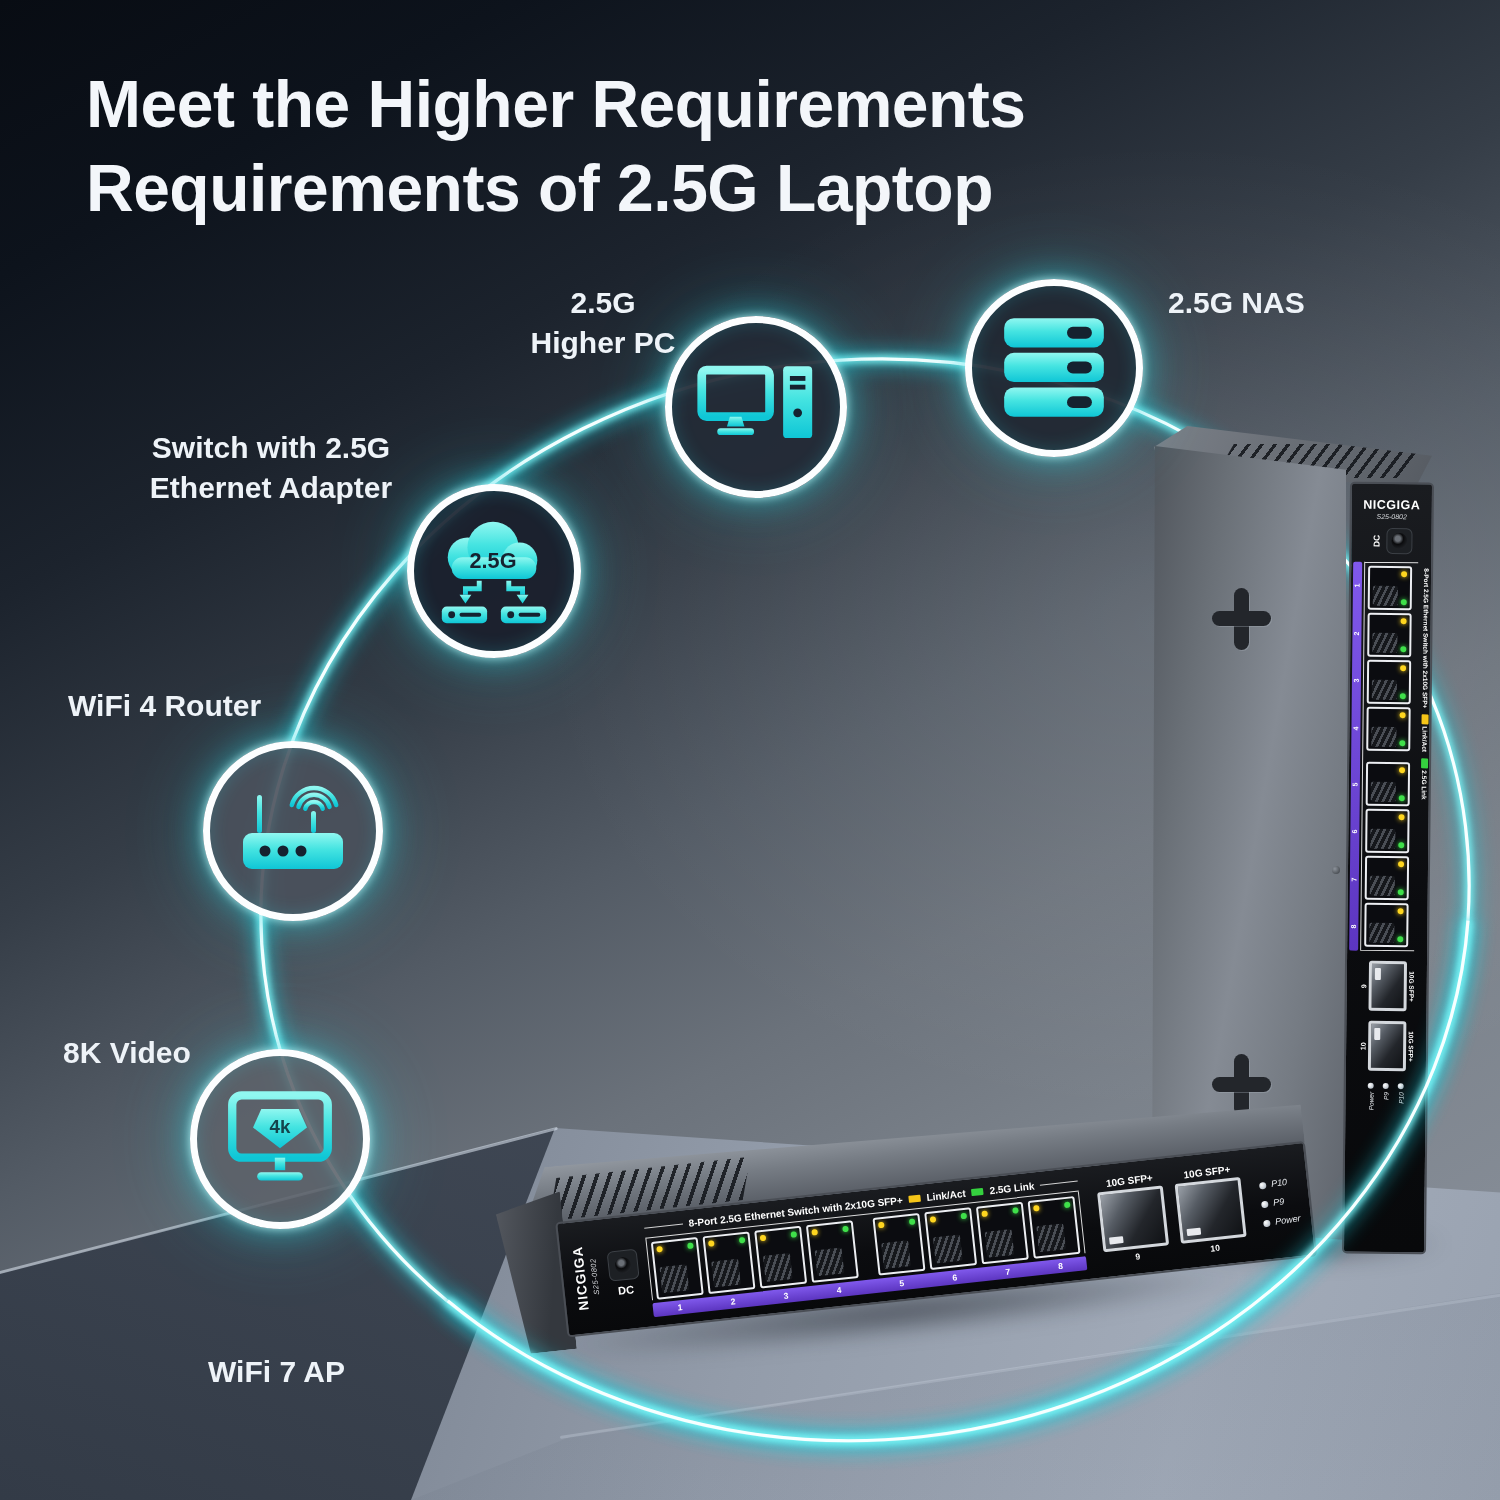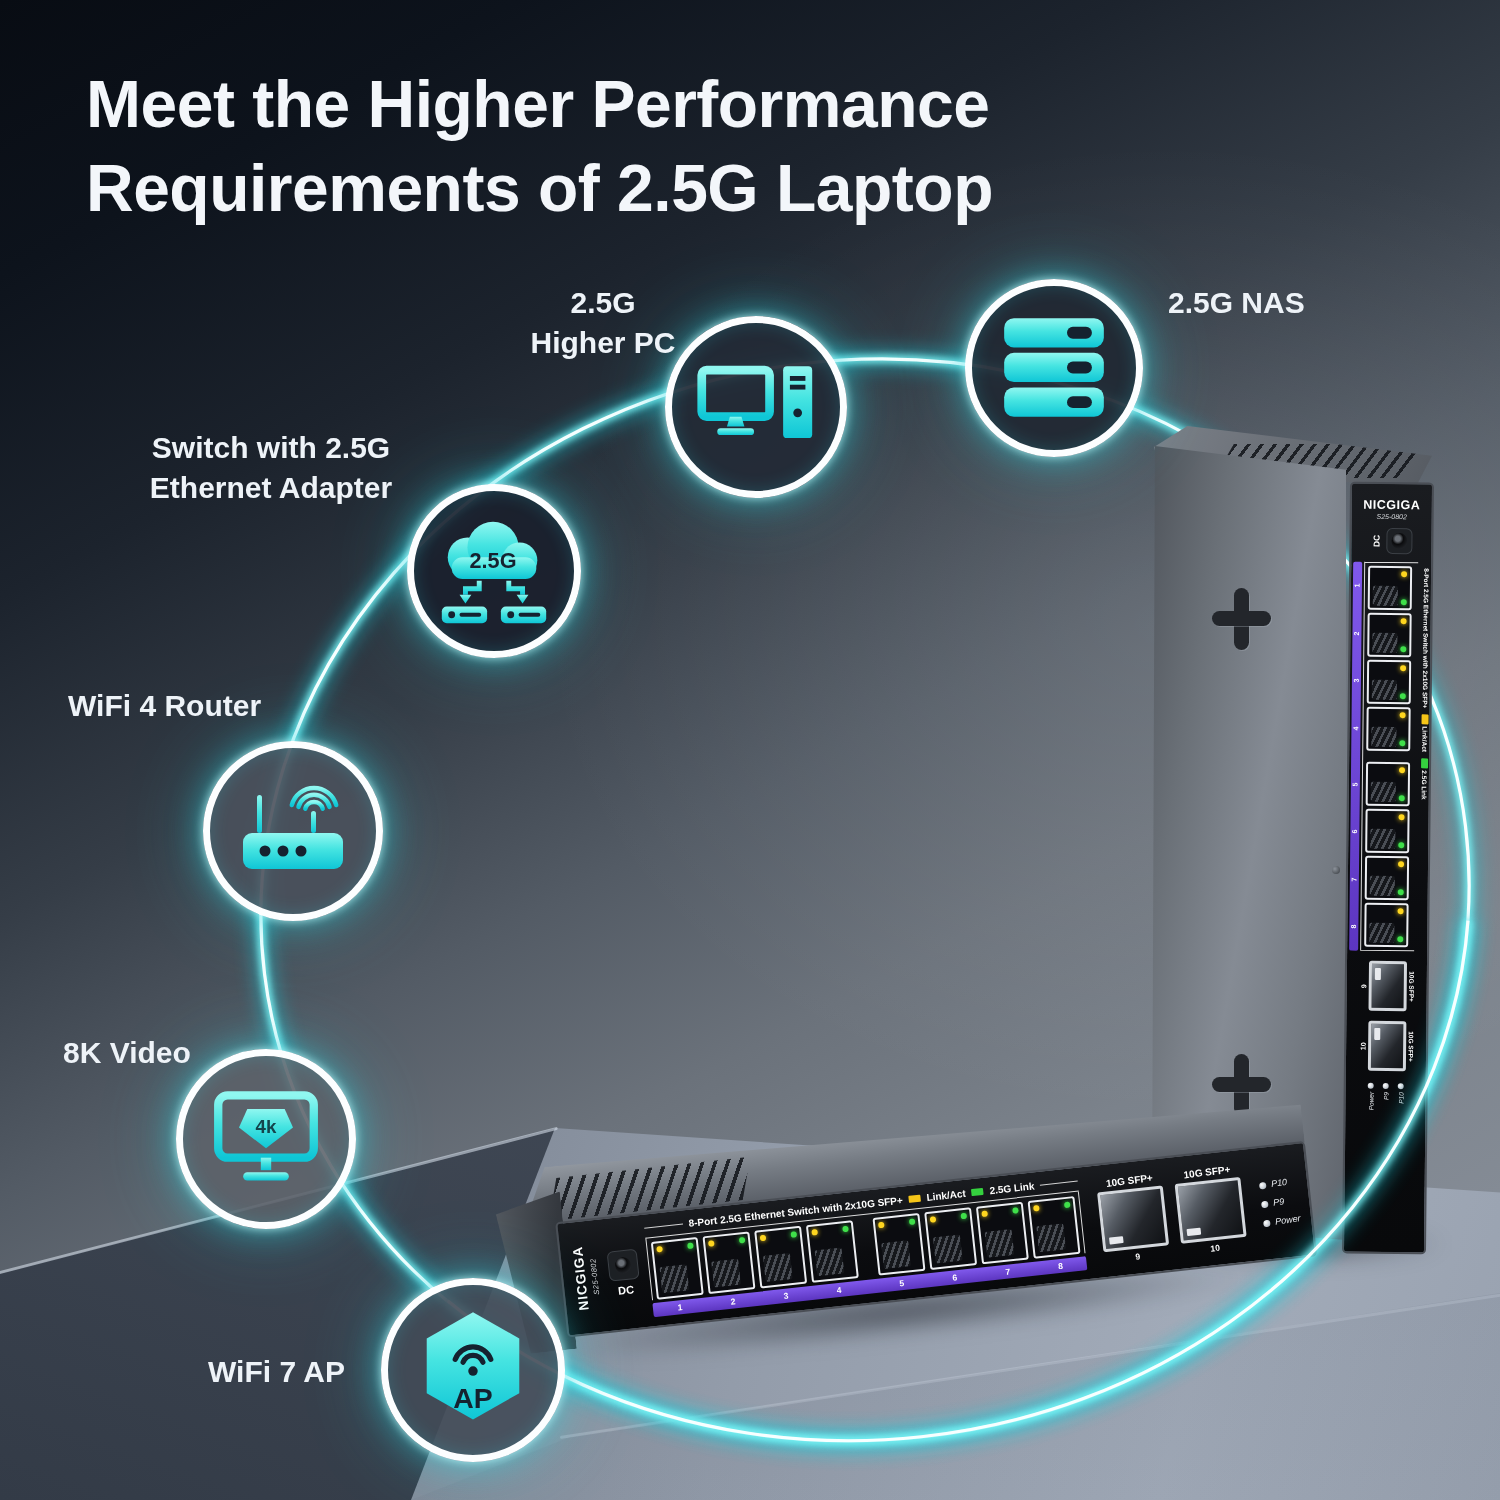--- a/index.html
+++ b/index.html
@@ -478,43 +478,32 @@
         <path d="M 58.8 22.0 A 23 23 0 0 1 103.2 22.0"></path>
       </g>
       <rect x="10" y="50" width="100" height="36" rx="9" fill="url(#cy)"></rect>
       <circle cx="32" cy="68" r="5.5" class="icon-dark"></circle>
       <circle cx="50" cy="68" r="5.5" class="icon-dark"></circle>
       <circle cx="68" cy="68" r="5.5" class="icon-dark"></circle>
     </svg>
   </div>
   <div class="label" style="left:68px;top:686px;">WiFi 4 Router</div>
 
-  <div class="node" style="left:176px;top:1049px;width:180px;height:180px;background:rgba(92,98,106,.88);">
+  <div class="node" style="left:190px;top:1049px;width:180px;height:180px;background:rgba(92,98,106,.88);">
     <svg width="108" height="100" viewBox="0 0 104 96">
       <rect x="6" y="6" width="92" height="60" rx="9" fill="none" stroke="url(#cy)" stroke-width="8"></rect>
       <polygon points="34,19 70,19 78,37 52,57 26,37" fill="url(#cy)"></polygon>
       <text x="52" y="42" text-anchor="middle" font-size="18" font-weight="bold" font-family="Liberation Sans, sans-serif" fill="#14444c">4k</text>
       <rect x="47" y="66" width="10" height="12" fill="url(#cy)"></rect>
       <rect x="30" y="80" width="44" height="8" rx="4" fill="url(#cy)"></rect>
     </svg>
   </div>
   <div class="label" style="left:63px;top:1033px;">8K Video</div>
 
-  <div class="node" style="left:381px;top:1278px;width:184px;height:184px;background:rgba(66,75,88,.90);">
-    <svg width="110" height="122" viewBox="0 0 104 116">
-      <polygon points="52,3 96,28 96,80 52,105 8,80 8,28" fill="url(#cy)"></polygon>
-      <g stroke="#152230" stroke-width="5" fill="none" stroke-linecap="round">
-        <path d="M 42.6 50.6 A 10 10 0 0 1 61.4 50.6"></path>
-        <path d="M 35.1 47.9 A 18 18 0 0 1 68.9 47.9"></path>
-      </g>
-      <circle cx="52" cy="59" r="4.5" class="icon-dark"></circle>
-      <text x="52" y="94" text-anchor="middle" font-size="27" font-weight="bold" font-family="Liberation Sans, sans-serif" fill="#152230">AP</text>
-    </svg>
-  </div>
   <div class="label" style="left:208px;top:1352px;">WiFi 7 AP</div>
 
   
   <div id="title">
-    <div>Meet the Higher Performance</div>
+    <div>Meet the Higher Requirements</div>
     <div>Requirements of 2.5G Laptop</div>
   </div>
 
 </div>
 
 </body></html>

